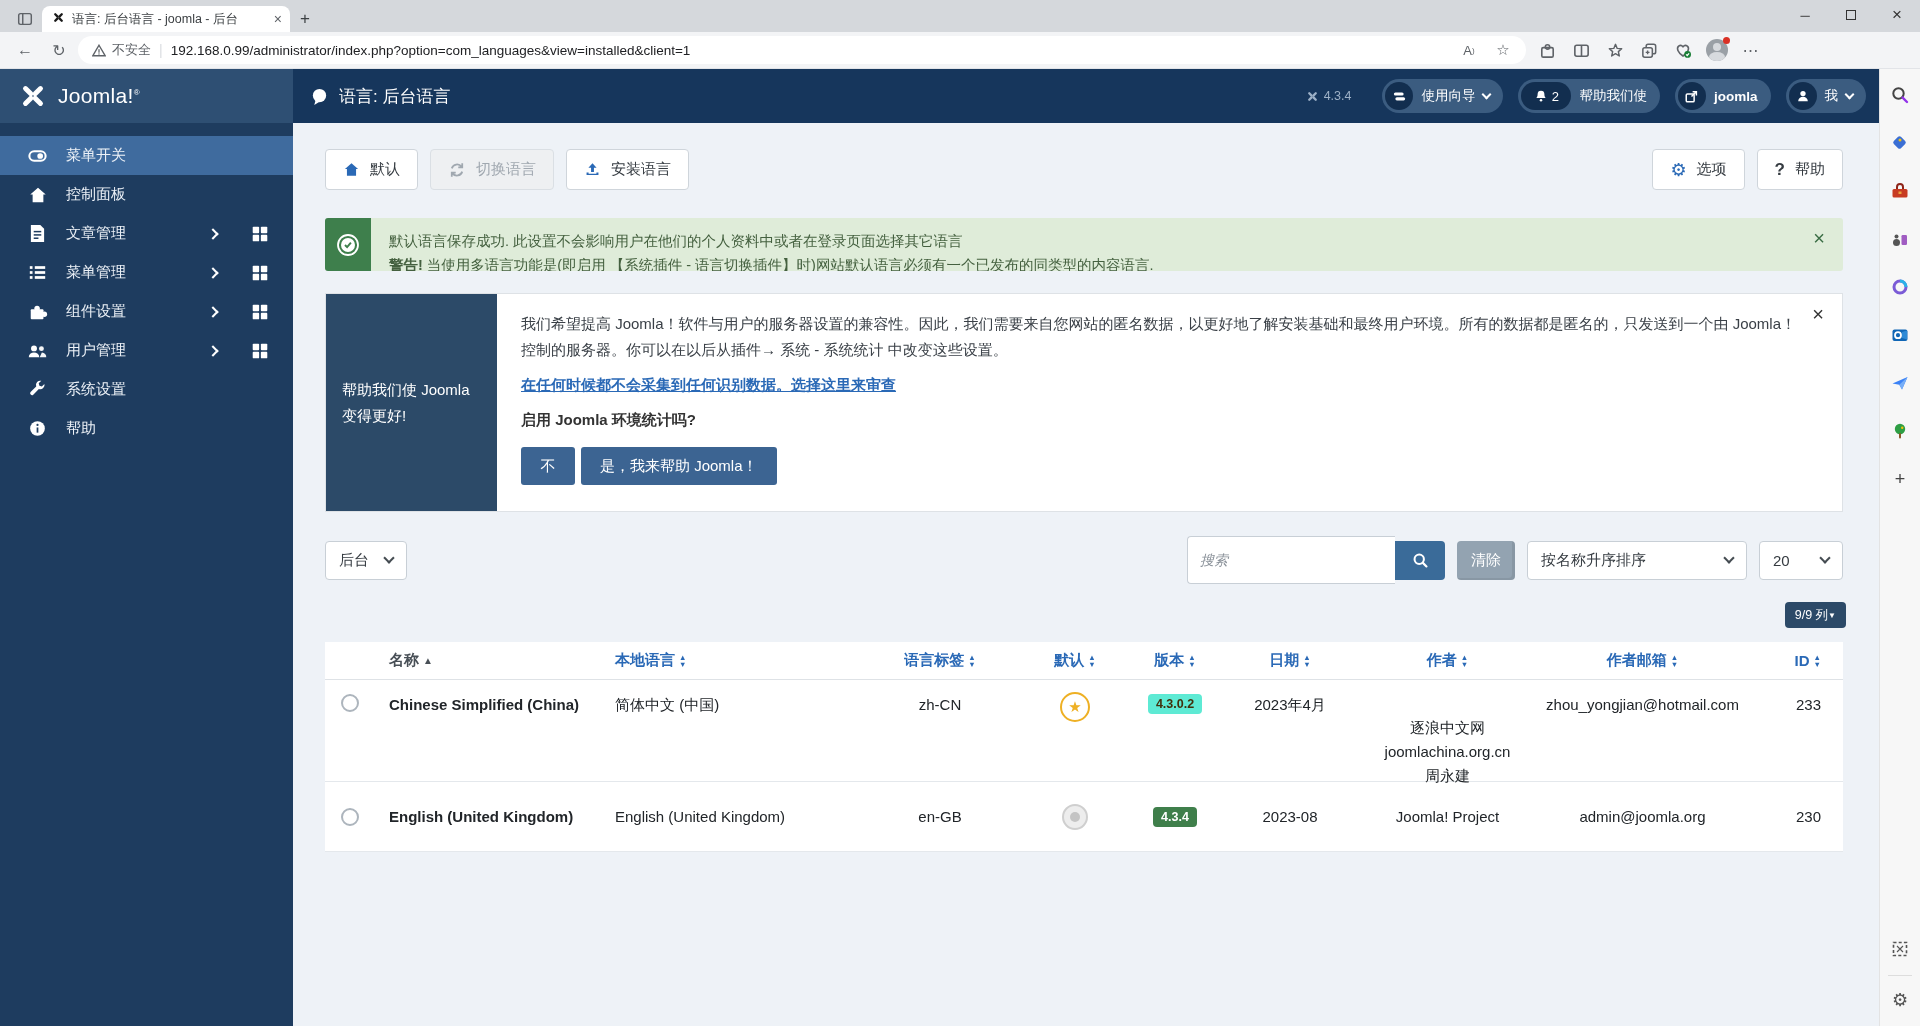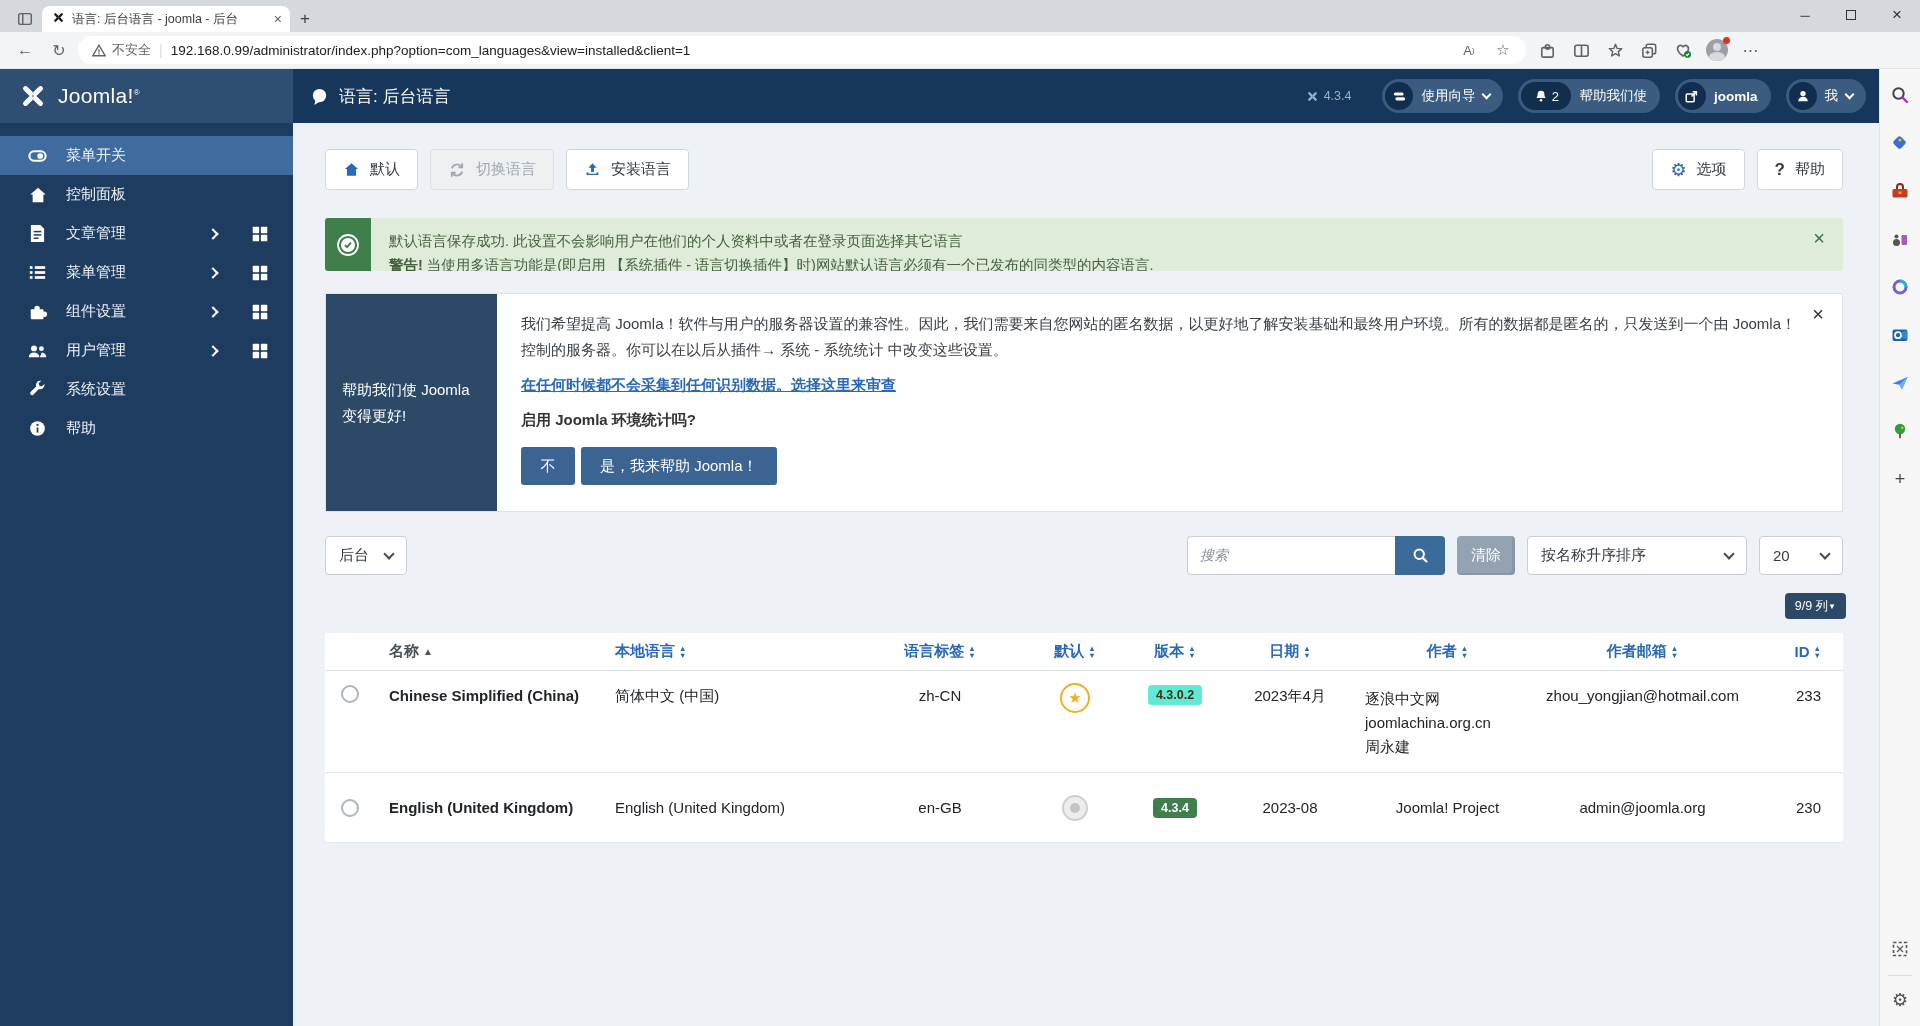--- a/index.html
+++ b/index.html
@@ -85,21 +85,21 @@
   .pbtn { height:38px; background:#3c6492; color:#fff; border:none; border-radius:3px; font-size:15px; font-family:inherit; display:flex; align-items:center; justify-content:center; }
   .pbtn.no { width:54px; }
   .pbtn.yes { padding:0 19px; }
   .panel-close { position:absolute; top:10px; right:18px; font-size:20px; color:#333; line-height:1; }
 
   
   .filterrow { margin-top:24px; display:flex; align-items:center; }
   .fselect { height:39px; background:#fff; border:1px solid #c8cfd6; border-radius:4px; display:flex; align-items:center; justify-content:space-between; padding:0 13px; font-size:15px; color:#353b41; gap:14px; }
   .chev-d { width:8px; height:8px; border-right:2px solid #454c52; border-bottom:2px solid #454c52; transform:rotate(45deg); margin-top:-4px; flex-shrink:0; }
   .f-right { margin-left:auto; display:flex; align-items:center; }
-  .search-input { width:208px; height:39px; border:1px solid #c8cfd6; border-right:none; border-radius:4px 0 0 4px; padding:0 12px; font-size:14px; font-family:Liberation Serif, serif; color:#333; }
+  .search-input { width:208px; height:48px; border:1px solid #c8cfd6; border-right:none; border-radius:4px 0 0 4px; padding:0 12px; font-size:14px; font-family:Liberation Sans, sans-serif; color:#333; }
   .search-input::placeholder { font-style:italic; color:#8a9199; }
   .search-btn { width:50px; height:39px; background:#3a6b99; border:none; border-radius:0 4px 4px 0; display:flex; align-items:center; justify-content:center; }
   .clear-btn { width:58px; height:39px; background:#93a3b1; border:none; border-radius:4px; color:#fff; font-size:15px; font-family:inherit; margin-left:12px; box-shadow:inset -3px -2px 0 rgba(0,0,0,.07); }
   .sort-sel { width:220px; margin-left:12px; }
   .pp-sel { width:84px; margin-left:12px; }
 
   
   .badge-row { margin-top:18px; display:flex; justify-content:flex-end; padding-right:0; }
   .colbadge { height:26px; background:#2c4a68; border-radius:4px; color:#fff; font-size:12.5px; display:flex; align-items:center; padding:0 10px; margin-right:-3px; }
   .colbadge .tri { font-size:8px; }
@@ -125,21 +125,21 @@
   .radio { width:18px; height:18px; border-radius:50%; border:2px solid #adb5bd; background:#fff; margin:0 auto; }
   .brow.tall .cell-radio { padding-top:14px; }
   .star-wrap { width:30px; height:30px; border-radius:50%; border:2px solid #eeb024; background:#fff; display:flex; align-items:center; justify-content:center; color:#eeb024; font-size:15px; }
   .brow.tall .cell-def { padding-top:12px; }
   .gray-radio { width:26px; height:26px; border-radius:50%; border:2px solid #cfcfcf; background:#ededed; display:flex; align-items:center; justify-content:center; }
   .gray-radio i { width:10px; height:10px; border-radius:50%; background:#c4c4c4; }
   .vbadge { padding:3px 8px; border-radius:4px; font-size:12.5px; font-weight:bold; }
   .vbadge.warn { background:#5eead4; color:#42300b; }
   .vbadge.ok { background:#3f7f4b; color:#fff; }
   .brow.tall .cell-ver { padding-top:14px; }
-  .author-lines { line-height:24px; text-align:left; width:100%; }
+  .author-lines { line-height:24px; text-align:center; width:100%;margin-top:20px; }
 
   
   .estrip { width:41px; background:#f7f7f7; border-left:1px solid #e3e3e3; display:flex; flex-direction:column; align-items:center; padding-top:12px; flex-shrink:0; }
   .eic { width:28px; height:28px; display:flex; align-items:center; justify-content:center; margin-bottom:20px; }
   .eic.plus { font-size:18px; color:#444; }
   .estrip-spacer { flex:1; }
   .eic.bottom { margin-bottom:12px; }
   .estrip hr { width:24px; border:none; border-top:1px solid #ddd; margin-bottom:10px; }
   .gear-gray { font-size:18px; color:#555; }
 </style>

